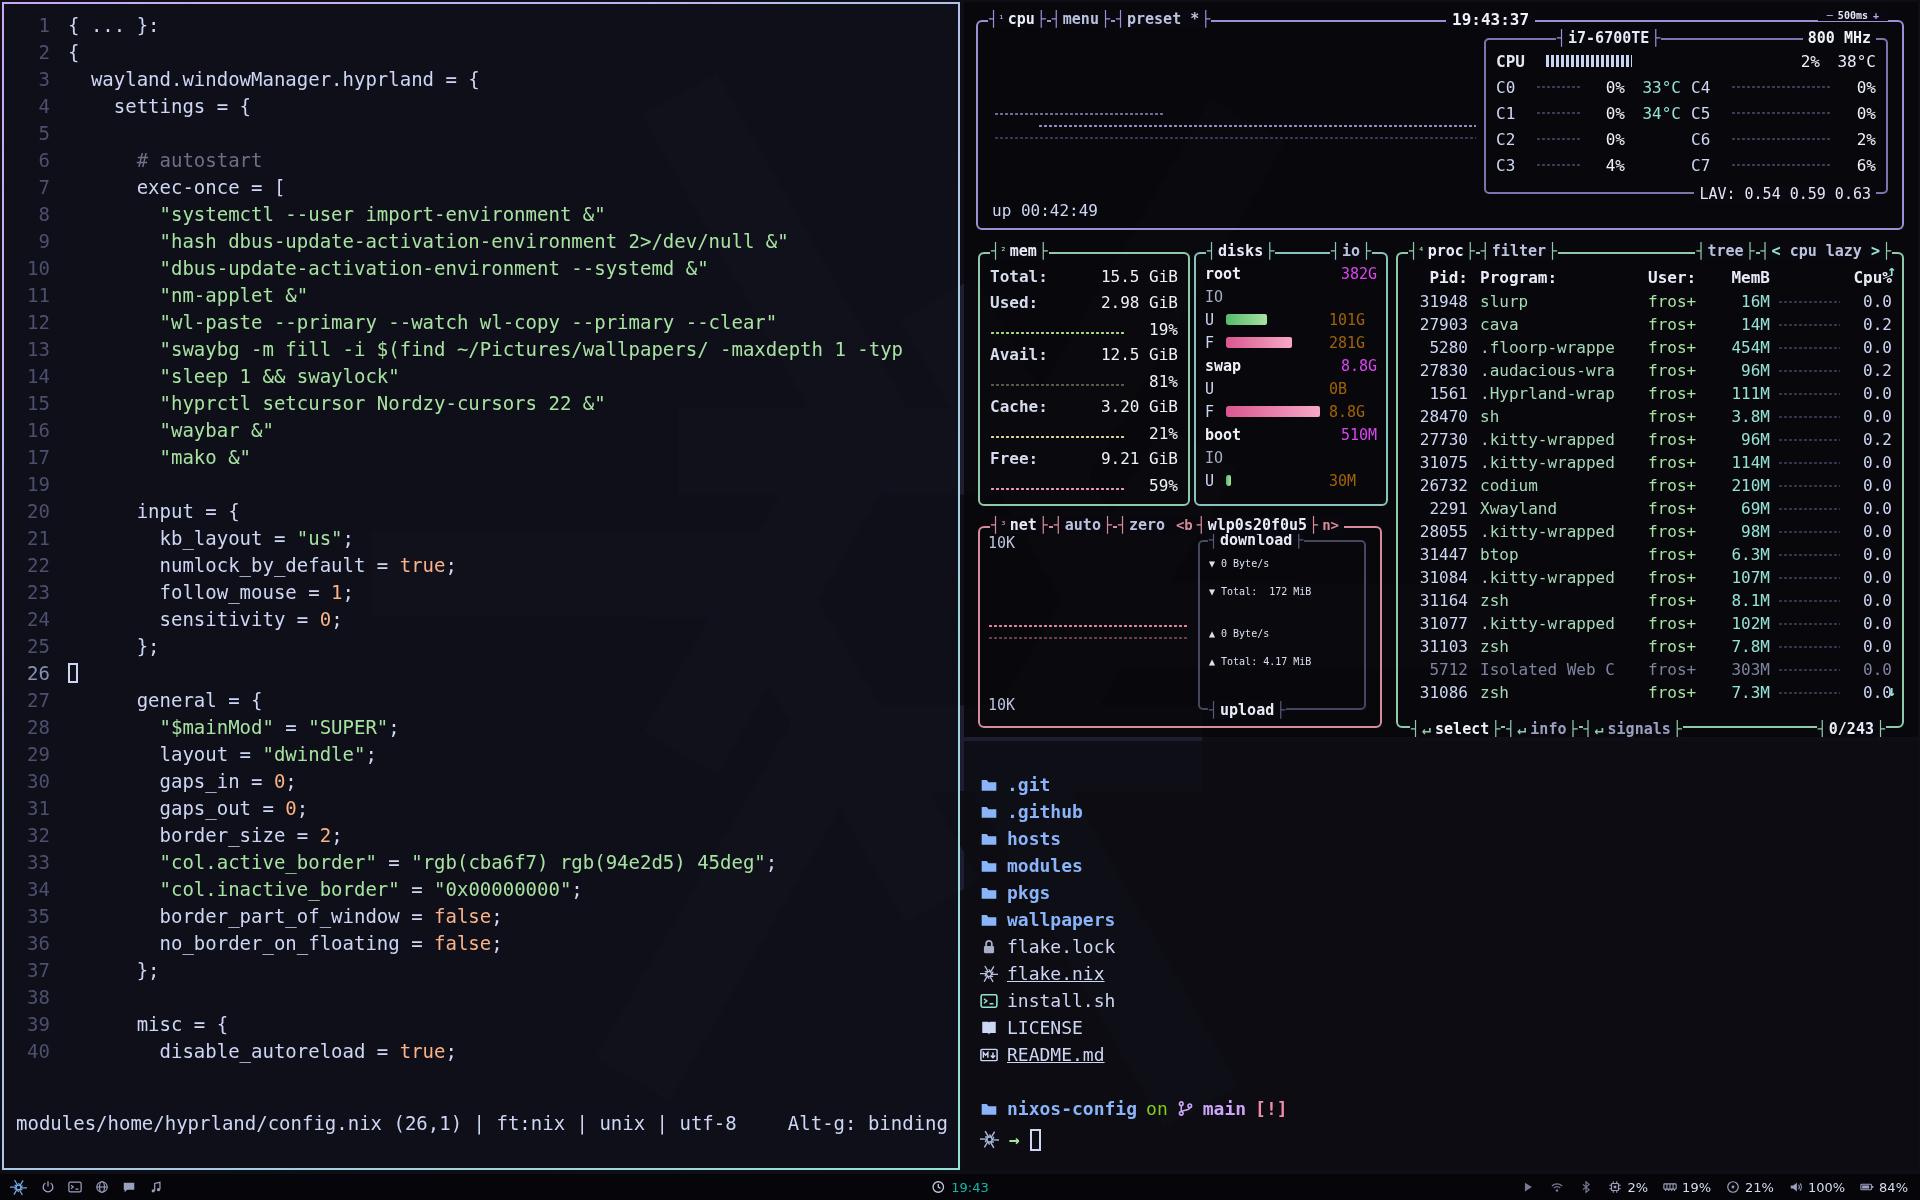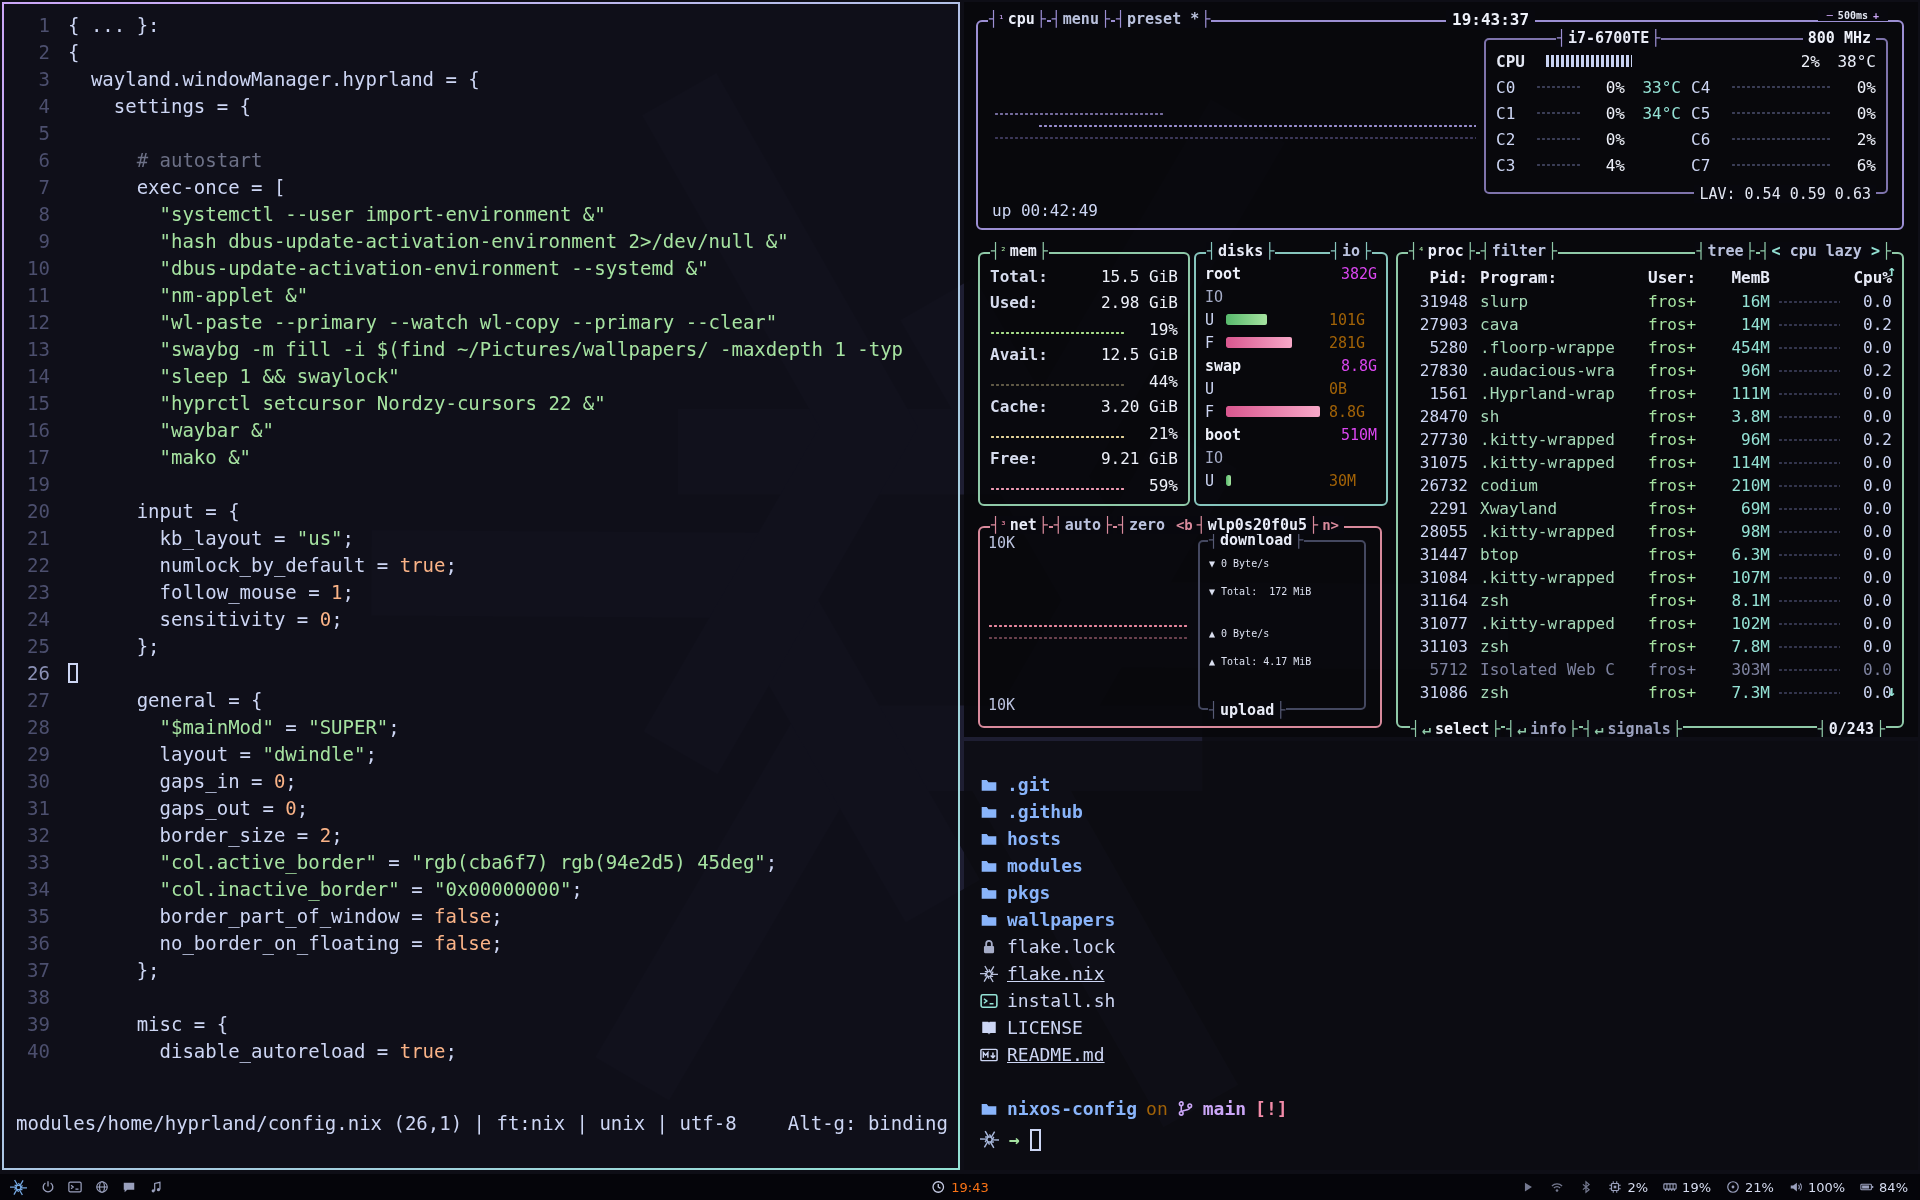--- a/index.html
+++ b/index.html
@@ -133,37 +133,37 @@
   .frow{display:flex;align-items:center;height:27px;gap:9px;font-size:18px}
   .fic{width:18px;height:18px;flex:none}
   .fi-folder,.fi-git-folder,.fi-github-folder{color:#89b4fa}
   .fi-lock{color:#a6adc8}.fi-nix-snowflake{color:#bac2de}.fi-shell-script{color:#94e2d5}
   .fi-book{color:#cdd6f4}.fi-markdown{color:#cdd6f4}
   .fdir{color:#89b4fa;font-weight:bold}
   .ffile{color:#cdd6f4}
   .ful{text-decoration:underline}
   .prompt1{margin-top:27px;display:flex;gap:9px;align-items:center;font-size:18px;height:27px}
   .pdir{color:#89b4fa;font-weight:bold}
-  .pon{color:#a16207}
+  .pon{color:#84cc16}
   .pbranch{color:#cba6f7;font-weight:bold}
   .pstatus{color:#f38ba8;font-weight:bold}
   .bricon{width:17px;height:17px;color:#cba6f7}
   .fldicon{width:18px;height:18px;color:#89b4fa}
   .prompt2{margin-top:4px;display:flex;gap:10px;align-items:center;font-size:18px;height:27px}
   .pnix{width:19px;height:19px;color:#a8b8dc}
   .parrow{color:#a6e3a1;font-weight:bold}
   .tcur{width:11px;height:22px;border:2px solid #cdd6f4;display:inline-block}
 
   
   .waybar{position:absolute;left:0;top:1174px;width:1920px;height:26px;background:rgba(5,5,10,.95);
     display:flex;align-items:center;font-family:"DejaVu Sans",sans-serif;font-size:13px;color:#cdd6f4}
   .bar-left{display:flex;align-items:center;gap:14px;padding-left:10px}
   .nixlogo{width:17px;height:17px;color:#74a7e0}
   .bic{width:14px;height:14px;color:#9aa0bd;flex:none}
-  .bar-center{position:absolute;left:50%;transform:translateX(-50%);display:flex;gap:6px;align-items:center;color:#f97316}
+  .bar-center{position:absolute;left:50%;transform:translateX(-50%);display:flex;gap:6px;align-items:center;color:#14b8a6}
   .bar-center .bic{color:#c3c9e2}
   .bar-right{margin-left:auto;display:flex;align-items:center;gap:15px;padding-right:12px}
   .bmod{display:flex;align-items:center;gap:5px}
   .bval{color:#d6dcf0}
   .tray{opacity:.75}
 </style>
 </head>
 <body>
 
 <svg width="0" height="0" style="position:absolute">
@@ -549,21 +549,21 @@
         <div class="memg">
           <span class="dots mg-used"></span>
           <span class="mpct">19%</span>
         </div>
         <div class="memkv">
           <span class="mlab">Avail:</span>
           <span class="mval">12.5 GiB</span>
         </div>
         <div class="memg">
           <span class="dots mg-avail"></span>
-          <span class="mpct">44%</span>
+          <span class="mpct">81%</span>
         </div>
         <div class="memkv">
           <span class="mlab">Cache:</span>
           <span class="mval">3.20 GiB</span>
         </div>
         <div class="memg">
           <span class="dots mg-cache"></span>
           <span class="mpct">21%</span>
         </div>
         <div class="memkv">

